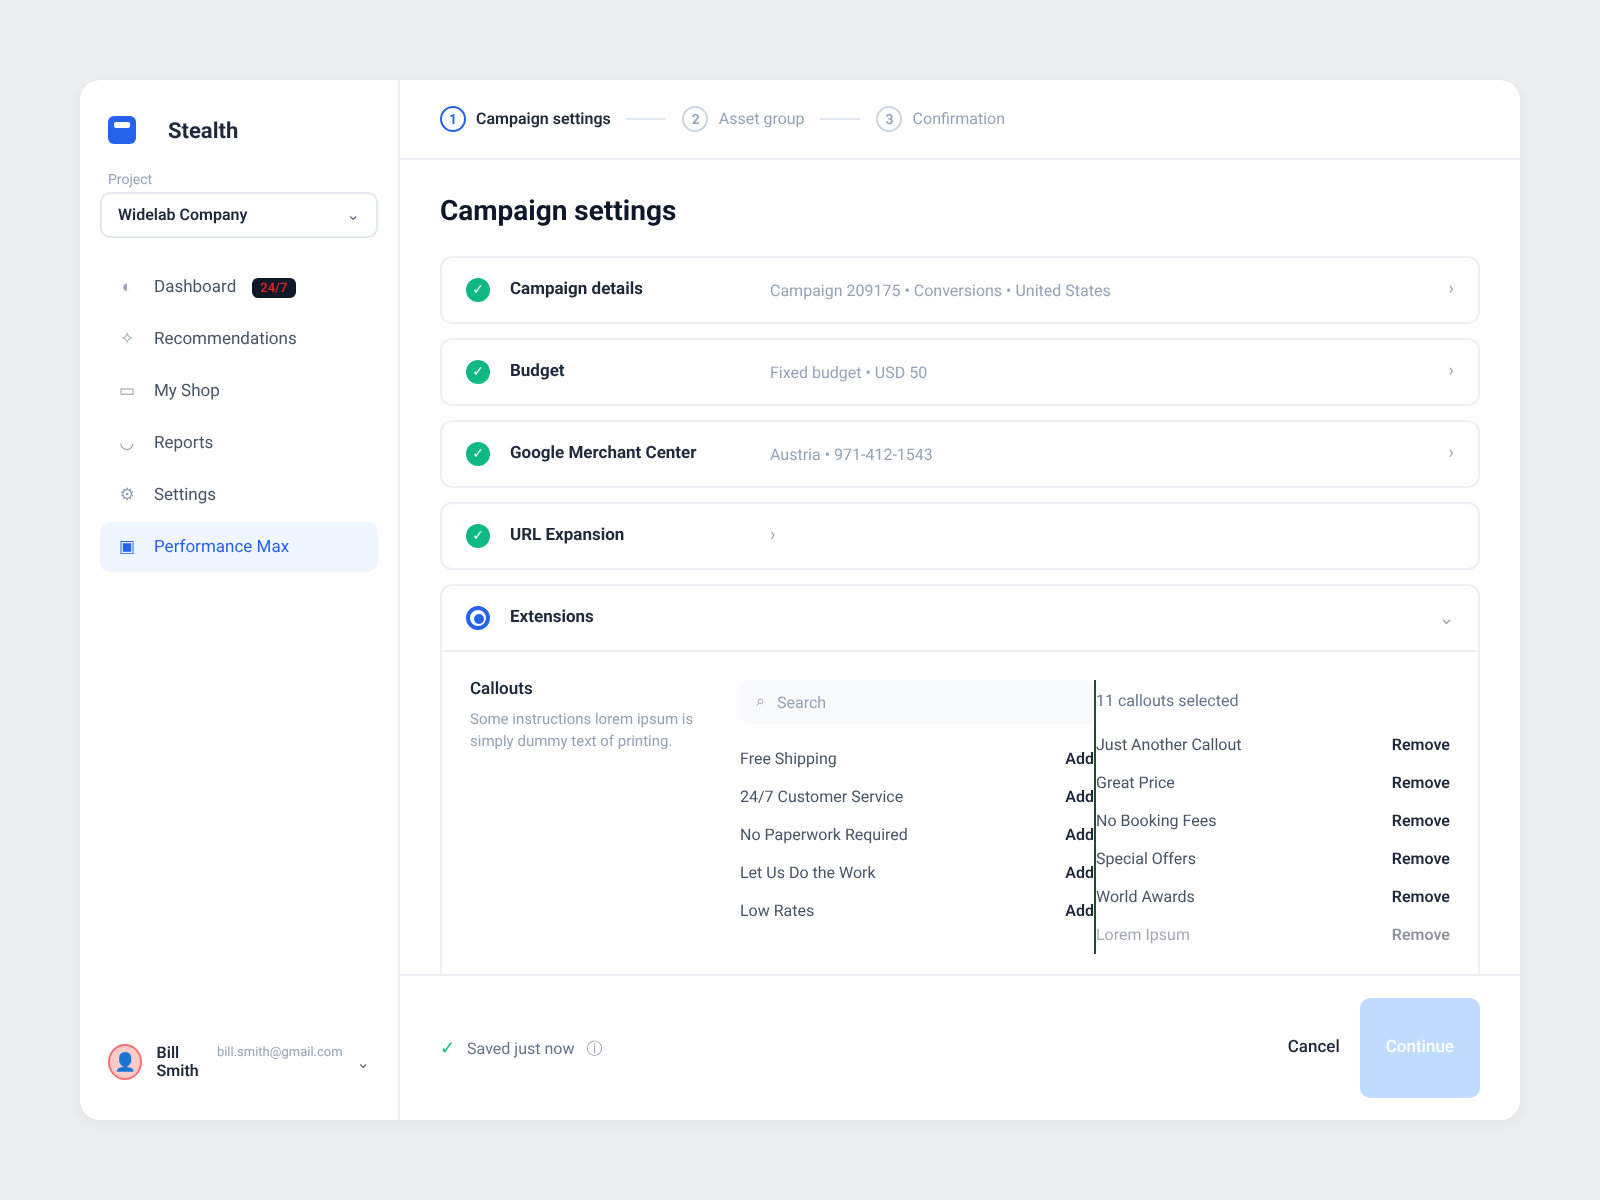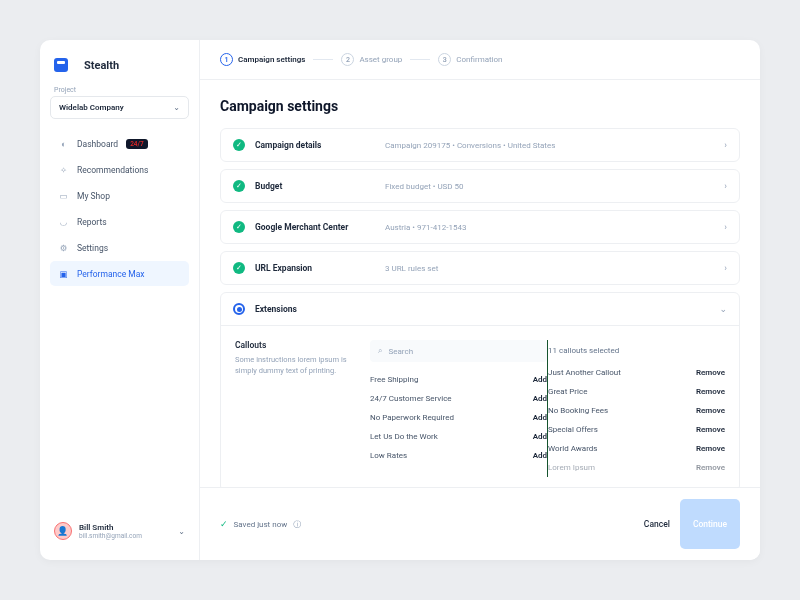--- a/index.html
+++ b/index.html
@@ -15,21 +15,21 @@
 .project-name{font-size:8px;font-weight:600;color:#1e293b}
 .chevron{font-size:8px;color:#64748b}
 .nav{display:flex;flex-direction:column;gap:1px}
 .nav-item{display:flex;align-items:center;gap:8px;padding:7px 8px;border-radius:5px;font-size:8.5px;color:#475569;cursor:pointer}
 .nav-item.active{background:#eff6ff;color:#2563eb}
 .nav-icon{width:11px;height:11px;display:flex;align-items:center;justify-content:center;color:#94a3b8}
 .nav-item.active .nav-icon{color:#2563eb}
 .badge{background:#0f172a;color:#dc2626;font-size:6.5px;padding:1px 4px;border-radius:3px;font-weight:600}
 .user-block{margin-top:auto;display:flex;align-items:center;gap:7px;padding:6px 4px}
 .avatar{width:18px;height:18px;border-radius:50%;background:#fecaca;border:1px solid #f87171;display:flex;align-items:center;justify-content:center;font-size:9px}
-.user-info{display:flex;flex-direction:column}
+.user-info{display:flex;flex-direction:row}
 .user-name{font-size:8px;font-weight:600;color:#1e293b}
 .user-email{font-size:6.5px;color:#94a3b8}
 .main{flex:1;display:flex;flex-direction:column;overflow:hidden}
 .stepper{display:flex;align-items:center;gap:8px;padding:13px 20px;border-bottom:1px solid #edeff2}
 .step{display:flex;align-items:center;gap:5px}
 .step-circle{width:13px;height:13px;border-radius:50%;border:1.5px solid #cbd5e1;display:flex;align-items:center;justify-content:center;font-size:7px;color:#94a3b8;font-weight:600}
 .step.active .step-circle{border-color:#2563eb;color:#2563eb}
 .step-label{font-size:8px;color:#94a3b8}
 .step.active .step-label{color:#1e293b;font-weight:600}
 .step-line{width:20px;height:1px;background:#e2e8f0}
@@ -164,21 +164,20 @@
           <span class="card-title">Google Merchant Center</span>
           <span class="card-meta">Austria  •  971-412-1543</span>
           <span class="card-chevron">›</span>
         </div>
       </div>
 
       <div class="card">
         <div class="card-row">
           <div class="check">✓</div>
           <span class="card-title">URL Expansion</span>
-          <span class="card-meta">3 URL rules set</span>
           <span class="card-chevron">›</span>
         </div>
       </div>
 
       <div class="card">
         <div class="card-row">
           <div class="radio-active"></div>
           <span class="card-title">Extensions</span>
           <span class="card-meta"></span>
           <span class="card-chevron">⌄</span>

